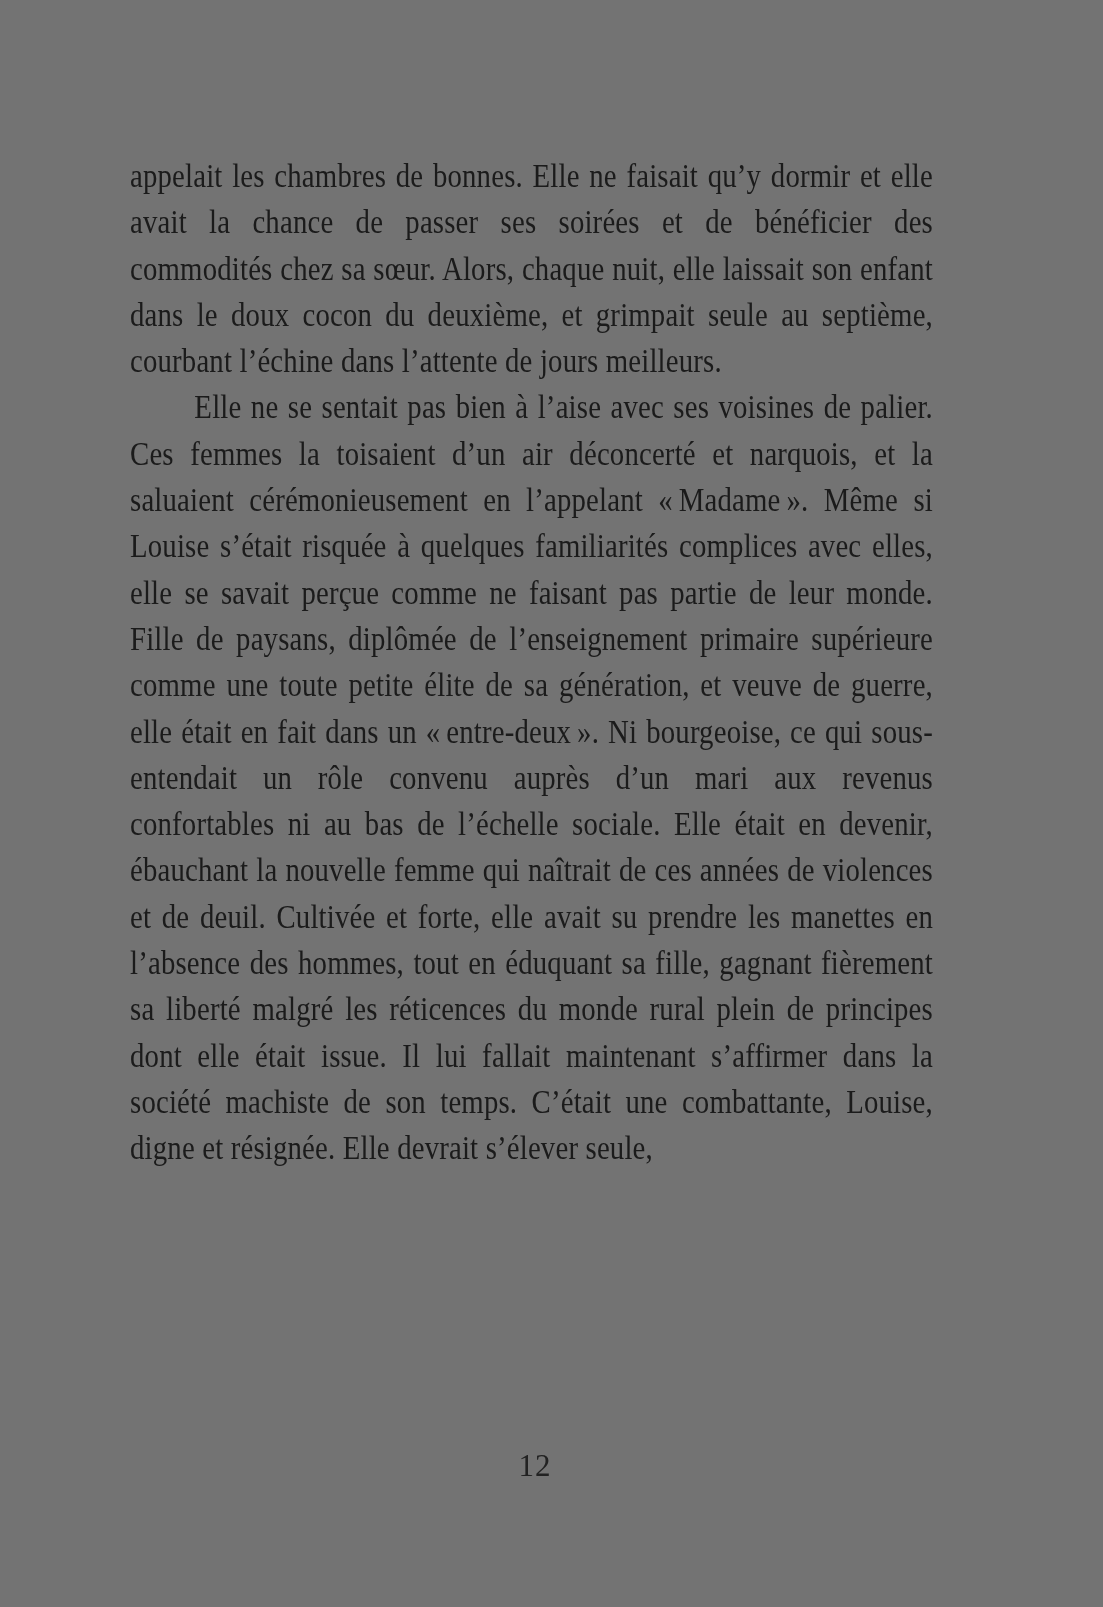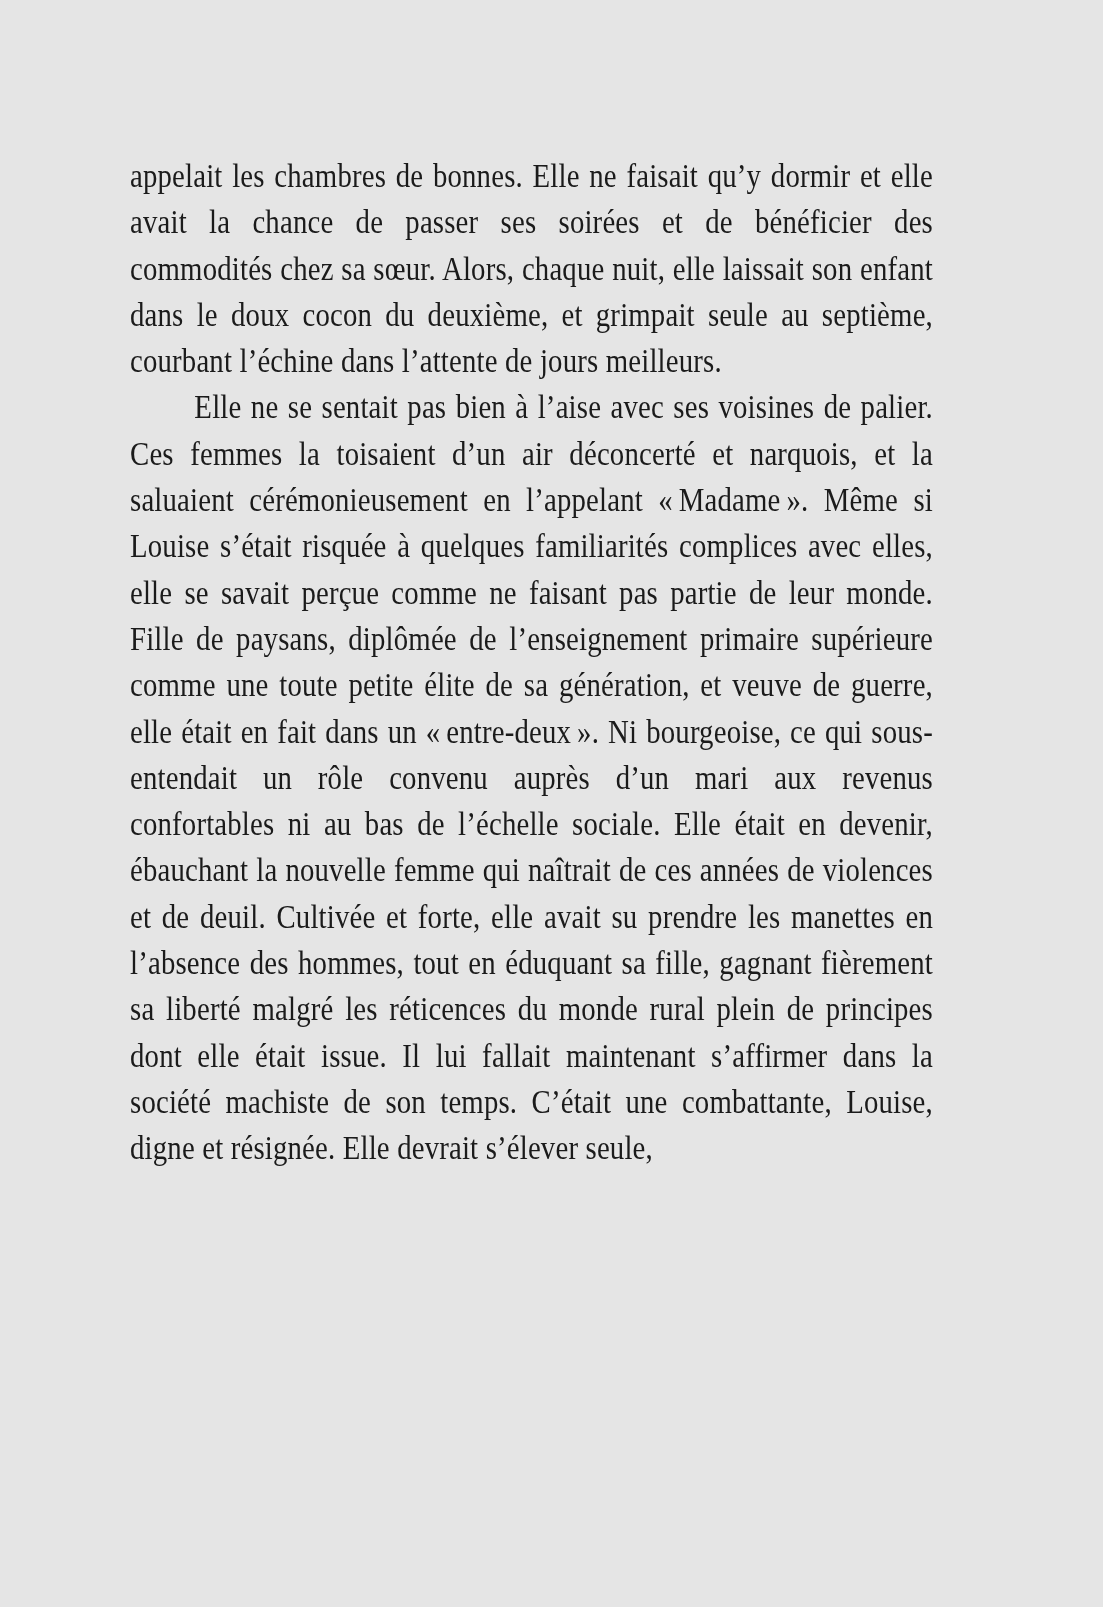--- a/index.html
+++ b/index.html
@@ -10,21 +10,21 @@
   body {
     position: relative;
     width: 1103px;
     height: 1607px;
     overflow: hidden;
     font-family: "Liberation Serif", "DejaVu Serif", serif;
   }
   .page {
     position: absolute;
     inset: 0;
-    background: #e5e5e5;
+    background: #737373;
   }
   
   .text-block {
     position: absolute;
     top: 153px;
     left: 130px;
     width: 948px;
     transform: scaleX(0.847);
     transform-origin: top left;
     color: #1b1b1b;
@@ -52,13 +52,14 @@
   }
 </style>
 </head>
 <body>
 
 <div class="page">
   <div class="text-block">
       <p class="para">appelait les chambres de bonnes. Elle ne faisait qu’y dormir et elle avait la chance de passer ses soirées et de bénéficier des commodités chez sa sœur. Alors, chaque nuit, elle laissait son enfant dans le doux cocon du deuxième, et grimpait seule au septième, courbant l’échine dans l’attente de jours meilleurs.</p>
       <p class="para indent">Elle ne se sentait pas bien à l’aise avec ses voisines de palier. Ces femmes la toisaient d’un air déconcerté et narquois, et la saluaient cérémonieusement en l’appelant « Madame ». Même si Louise s’était risquée à quelques familiarités complices avec elles, elle se savait perçue comme ne faisant pas partie de leur monde. Fille de paysans, diplômée de l’enseignement primaire supérieure comme une toute petite élite de sa génération, et veuve de guerre, elle était en fait dans un « entre-deux ». Ni bourgeoise, ce qui sous-entendait un rôle convenu auprès d’un mari aux revenus confortables ni au bas de l’échelle sociale. Elle était en devenir, ébauchant la nouvelle femme qui naîtrait de ces années de violences et de deuil. Cultivée et forte, elle avait su prendre les manettes en l’absence des hommes, tout en éduquant sa fille, gagnant fièrement sa liberté malgré les réticences du monde rural plein de principes dont elle était issue. Il lui fallait maintenant s’affirmer dans la société machiste de son temps. C’était une combattante, Louise, digne et résignée. Elle devrait s’élever seule,</p>
     </div>
+  <div class="page-number">12</div>
 </div>
 
 </body></html>

